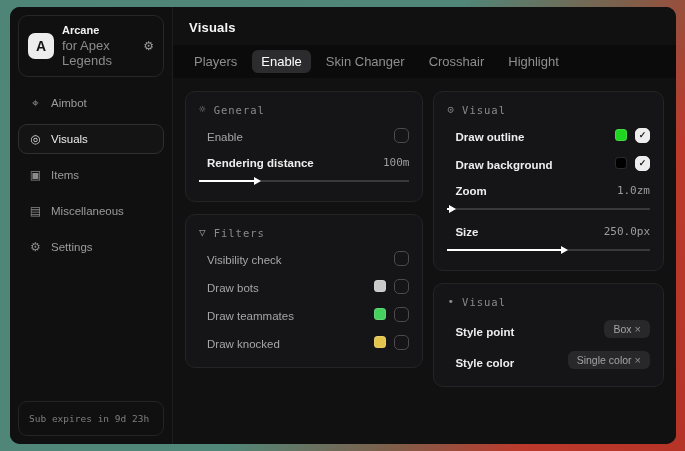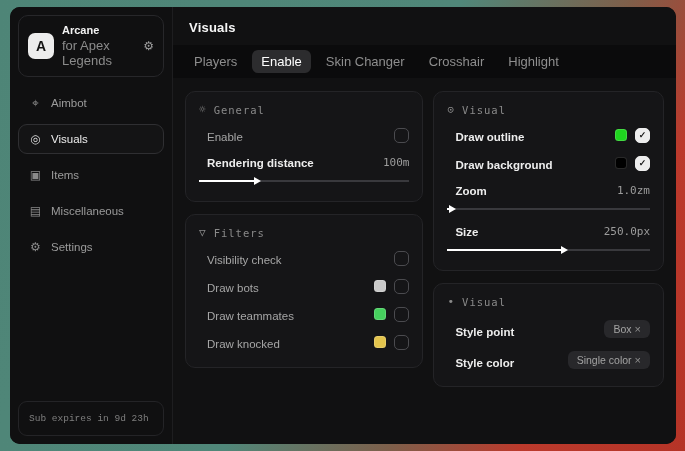--- a/index.html
+++ b/index.html
@@ -22,21 +22,21 @@
   .app-sub { font-size:13px; color:#8b8b8b; margin-top:2px; }
   .side-gear { margin-left:auto; color:#9e9e9e; font-size:12px; }
   .category { margin:12px 16px 6px; font-size:10px; color:#6d6d6d; font-family:"DejaVu Sans Mono", monospace; }
   .nav-item { display:flex; align-items:center; gap:9px; margin:3px 8px; padding:7px 10px;
               border:1px solid transparent; border-radius:9px; color:#9b9b9b; font-size:11.5px; cursor:default; }
   .nav-icon { width:13px; font-size:12px; text-align:center; color:#8a8a8a; }
   .nav-item.active { background:#141415; border-color:#2f2f32; color:#ececec; }
   .nav-item.active .nav-icon { color:#dcdcdc; }
   .side-footer { margin:auto 8px 8px; border:1px solid #242427; border-radius:9px; padding:8px 10px;
                  font-family:"DejaVu Sans Mono", monospace; font-size:9.5px; line-height:1.8; }
-  .footer-line1 { color:#7f7f7f;font-family:Liberation Mono, monospace; }
+  .footer-line1 { color:#7f7f7f; }
   .footer-line2 { color:#c2c2c2; }
   
   .main { flex:1; display:flex; flex-direction:column; background:#111112; min-width:0; }
   .main-title { padding:13px 16px 10px; font-size:13px; font-weight:700; color:#f5f5f5; letter-spacing:.2px; }
   .tabbar { background:#0b0b0c; display:flex; gap:6px; padding:5px 12px; align-items:center; }
   .tab { padding:4px 9px; font-size:13px; color:#8e8e8e; border-radius:6px; white-space:nowrap; }
   .tab.active { background:#2c2c2e; color:#ffffff; }
   .content { display:flex; gap:10px; padding:13px 12px; align-items:flex-start; }
   .col { display:flex; flex-direction:column; gap:12px; }
   .col-left { width:241px; }

